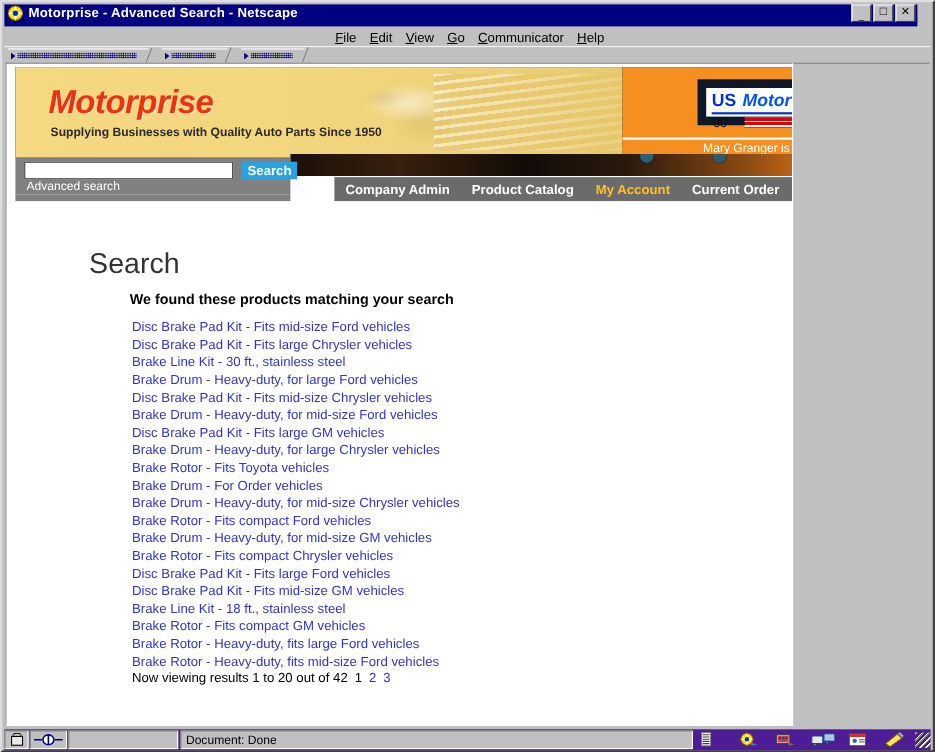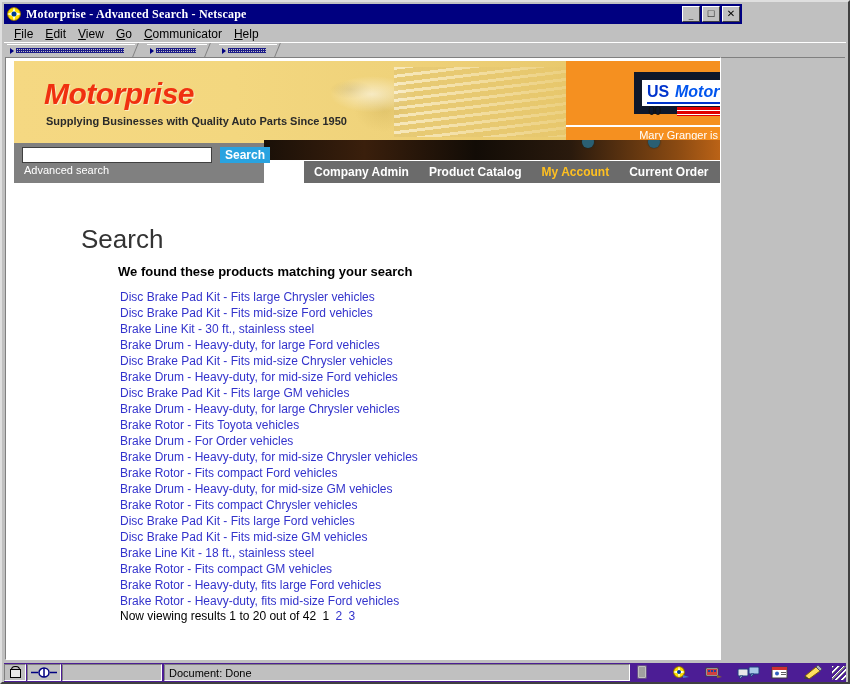--- a/index.html
+++ b/index.html
@@ -14,43 +14,44 @@
   #window{
     position:absolute;left:0;top:0;width:850px;height:684px;
     background:#c0c0c0;
     border:2px solid #c0c0c0;
     box-sizing:border-box;
     border-top:2px solid #dfdfdf;border-left:2px solid #dfdfdf;
     border-right:2px solid #404040;border-bottom:2px solid #404040;
   }
   
   #titlebar{
-    position:absolute;left:2px;top:2px;width:738px;height:20px;
+    position:absolute;left:2px;top:2px;width:830px;height:20px;
     background:#000080;
-    display:flex;align-items:center;font-family:Liberation Serif, serif;
+    display:flex;align-items:flex-start;
   }
   #title-icon{width:16px;height:16px;margin-left:2px;margin-right:4px;flex:0 0 auto;position:relative;}
   #title-text{
     color:#ffffff;font-weight:bold;font-size:12px;
     flex:1 1 auto;white-space:nowrap;overflow:hidden;
     letter-spacing:0.2px;
   }
   .winbtn{
     width:16px;height:14px;background:#c0c0c0;margin-right:2px;
     border-top:1px solid #ffffff;border-left:1px solid #ffffff;
     border-right:1px solid #404040;border-bottom:1px solid #404040;
     position:relative;flex:0 0 auto;
     font-size:9px;line-height:12px;text-align:center;color:#000;
   }
   .winbtn span{position:absolute;left:0;right:0;top:0;}
   
   #menubar{
     position:absolute;left:2px;top:23px;width:842px;height:17px;
     background:#c0c0c0;display:flex;align-items:center;padding-left:4px;
     box-sizing:border-box;
+    justify-content:center;
   }
   .menuitem{
     font-size:12px;color:#000;padding:1px 6px;white-space:nowrap;
   }
   .menuitem u{text-decoration:underline;}
   #menu-sep{
     position:absolute;left:2px;top:40px;width:842px;height:2px;
     border-top:1px solid #ffffff;
   }
   
@@ -389,22 +390,22 @@
         <div class="navitem active">My Account</div>
         <div class="navitem">Current Order</div>
       </div>
       <div id="content-rule"></div>
 
       <div id="content">
         <div id="page-title">Search</div>
         <div id="found-head">We found these products matching your search</div>
 
         <div id="results">
+          <a class="result-link">Disc Brake Pad Kit - Fits mid-size Ford vehicles</a>
           <a class="result-link">Disc Brake Pad Kit - Fits large Chrysler vehicles</a>
-          <a class="result-link">Disc Brake Pad Kit - Fits mid-size Ford vehicles</a>
           <a class="result-link">Brake Line Kit - 30 ft., stainless steel</a>
           <a class="result-link">Brake Drum - Heavy-duty, for large Ford vehicles</a>
           <a class="result-link">Disc Brake Pad Kit - Fits mid-size Chrysler vehicles</a>
           <a class="result-link">Brake Drum - Heavy-duty, for mid-size Ford vehicles</a>
           <a class="result-link">Disc Brake Pad Kit - Fits large GM vehicles</a>
           <a class="result-link">Brake Drum - Heavy-duty, for large Chrysler vehicles</a>
           <a class="result-link">Brake Rotor - Fits Toyota vehicles</a>
           <a class="result-link">Brake Drum - For Order vehicles</a>
           <a class="result-link">Brake Drum - Heavy-duty, for mid-size Chrysler vehicles</a>
           <a class="result-link">Brake Rotor - Fits compact Ford vehicles</a>

